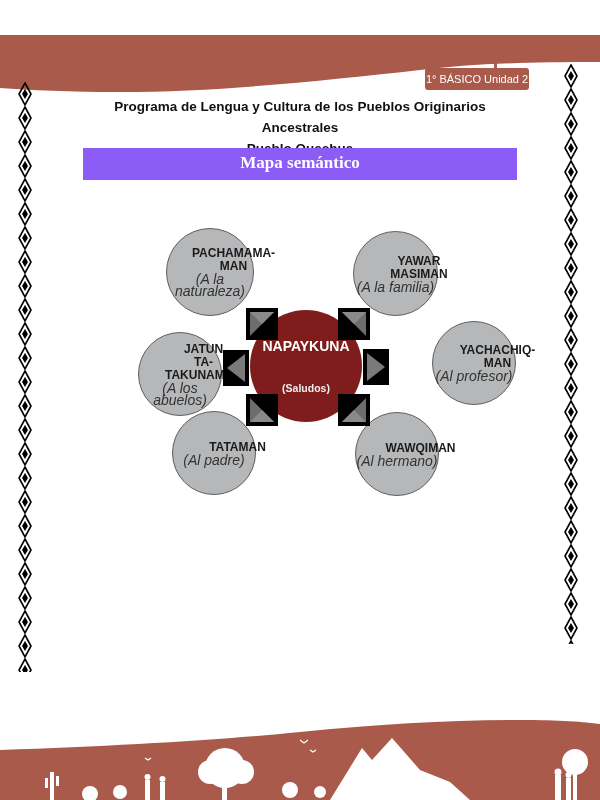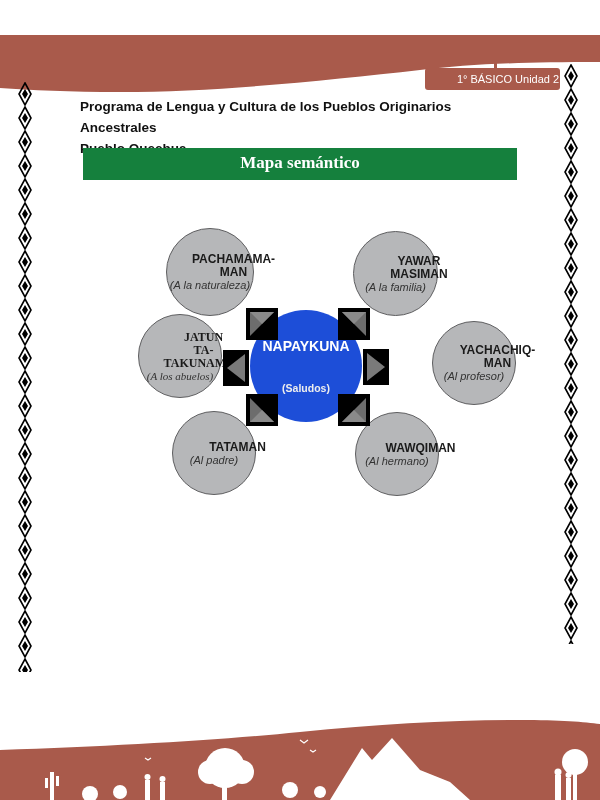--- a/index.html
+++ b/index.html
@@ -5,49 +5,49 @@
   html, body { margin: 0; padding: 0; }
   body {
     width: 600px; height: 800px; position: relative; overflow: hidden;
     background: #ffffff;
     font-family: "Liberation Sans", sans-serif;
   }
   .top-band { position: absolute; left: 0; top: 0; width: 600px; height: 100px; }
   .unit-badge {
     position: absolute; left: 425px; top: 68px; width: 104px; height: 22px;
     background: #a95a4b; color: #fff; border-radius: 3px;
-    font-size: 11px; line-height: 22px; text-align: center; padding-left: 31px;
+    font-size: 11px; line-height: 22px; text-align: center;
   }
   .badge-stem { position: absolute; left: 494px; top: 60px; width: 3px; height: 10px; background: #a95a4b; }
   .border-strip { position: absolute; width: 14px; }
   .border-left { left: 18px; top: 82px; height: 590px; }
   .border-right { left: 564px; top: 64px; height: 580px; }
   .doc-header {
-    position: absolute; left: 80px; top: 96px; width: 440px; 
+    position: absolute; left: 80px; top: 96px; width: 440px; text-align: center;
     font-family: "Liberation Sans", sans-serif; font-weight: bold; font-size: 13.5px;
     line-height: 21px; color: #111;
   }
   .section-bar {
     position: absolute; left: 83px; top: 148px; width: 434px; height: 32px;
-    background: #15803d; color: #fff;
+    background: #8b5cf6; color: #fff;
     font-family: "Liberation Serif", serif; font-weight: bold; font-size: 17px;
     line-height: 30px; text-align: center;
   }
   .map { position: absolute; left: 0; top: 0; width: 600px; height: 800px; }
   .node {
     position: absolute; border-radius: 50%;
     background: #b6b7b9; border: 1.5px solid #5e5e60;
     display: flex; flex-direction: column; align-items: center; justify-content: center;
     text-align: center; color: #1a1a1a; box-sizing: border-box;
   }
   .node .term { font-weight: bold; font-size: 12px; line-height: 13px; letter-spacing: 0; padding-left: 47px; }
-  .node .gloss { font-style: italic; font-size: 11px; line-height: 12px; color: #333; }
+  .node .gloss { font-style: italic; font-size: 14px; line-height: 12px; color: #333; }
   .center-node {
     position: absolute; left: 250px; top: 310px; width: 112px; height: 112px;
-    border-radius: 50%; background: #1d4ed8;
+    border-radius: 50%; background: #7f1d1d;
     display: flex; flex-direction: column; align-items: center; justify-content: center;
     color: #fff; text-align: center;
   }
   .center-node .term { font-weight: bold; font-size: 14px; line-height: 16px; }
   .center-node .gloss { font-weight: bold; font-size: 10.5px; line-height: 13px; color: #eee; margin-top: 28px; }
   .arrow { position: absolute; width: 32px; height: 32px; background: #000; }
   .arrow svg { position: absolute; left: 0; top: 0; }
   .bottom-band { position: absolute; left: 0; top: 720px; width: 600px; height: 80px; }
 </style>
 </head>
@@ -112,21 +112,21 @@
     <div class="term">MAN</div>
     <div class="gloss">(A la naturaleza)</div>
   </div>
 
   <div class="node" style="left:353px; top:231px; width:85px; height:85px;align-items:center;">
     <div class="term">YAWAR</div>
     <div class="term">MASIMAN</div>
     <div class="gloss">(A la familia)</div>
   </div>
 
-  <div class="node" style="left:138px; top:314px; width:84px; height:84px;font-family:Liberation Serif, serif;">
+  <div class="node" style="left:138px; top:332px; width:84px; height:84px;">
     <div class="term">JATUN TA-</div>
     <div class="term">TAKUNAMAN</div>
     <div class="gloss">(A los abuelos)</div>
   </div>
 
   <div class="node" style="left:393px; top:321px; width:84px; height:84px;margin-left:39px;">
     <div class="term">YACHACHIQ-</div>
     <div class="term">MAN</div>
     <div class="gloss">(Al profesor)</div>
   </div>

